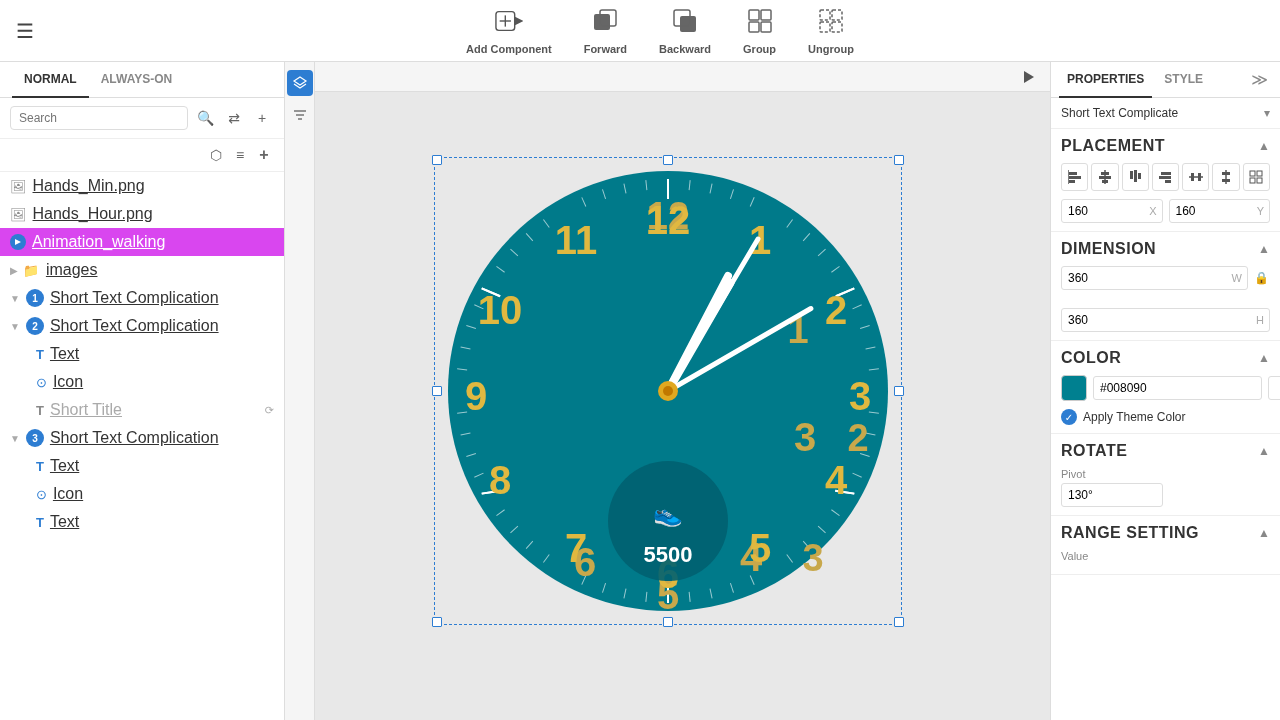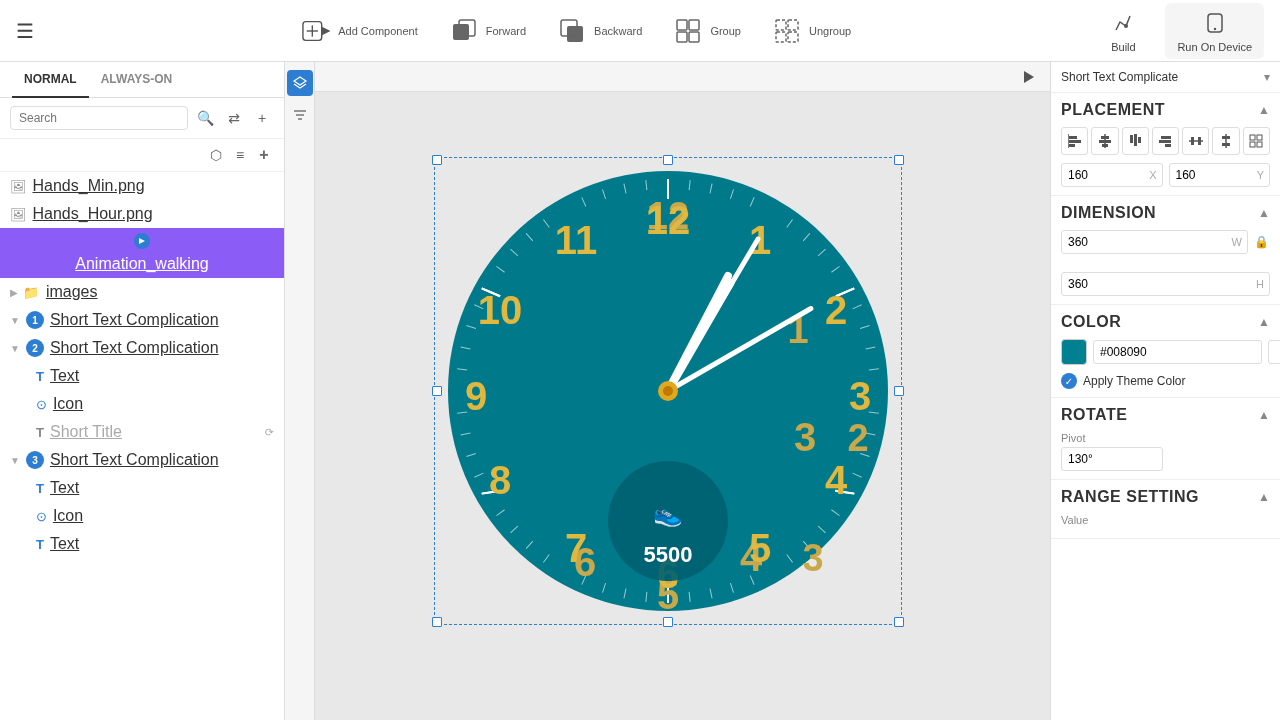--- a/index.html
+++ b/index.html
@@ -27,25 +27,26 @@
     }
     .toolbar-center {
       flex: 1;
       display: flex;
       align-items: center;
       justify-content: center;
       gap: 32px;
     }
     .toolbar-item {
       display: flex;
-      flex-direction: row;
+      flex-direction: column;
       align-items: center;
       gap: 8px;
       cursor: pointer;
       color: #444;
+      font-weight: bold;
     }
     .toolbar-item-icon {
       width: 28px;
       height: 28px;
       display: flex;
       align-items: center;
       justify-content: center;
     }
     .toolbar-item-label {
       font-size: 11px;
@@ -142,21 +143,21 @@
     .layer-item {
       display: flex;
       align-items: center;
       padding: 5px 10px;
       cursor: pointer;
       font-size: 12px;
       color: #333;
       gap: 6px;
       position: relative;
     }
-    .layer-item.selected { background: #8b5cf6; color: white; flex-direction: column; }
+    .layer-item.selected { background: #d946ef; color: white; }
     .layer-item.selected .layer-label { color: white; }
     .layer-item.indented-2 { padding-left: 36px; }
     .layer-label {
       font-size: 16px;
       flex: 1;
       text-decoration: underline;
     }
     .layer-badge {
       width: 18px;
       height: 18px;
@@ -502,40 +503,20 @@
     <div class="toolbar-item">
       <div class="toolbar-item-icon">
         <svg width="26" height="26" viewBox="0 0 26 26">
             <rect x="2" y="2" width="10" height="10" rx="1" fill="none" stroke="#666" stroke-width="1.5" stroke-dasharray="3,2"></rect>
             <rect x="14" y="2" width="10" height="10" rx="1" fill="none" stroke="#666" stroke-width="1.5" stroke-dasharray="3,2"></rect>
             <rect x="2" y="14" width="10" height="10" rx="1" fill="none" stroke="#666" stroke-width="1.5" stroke-dasharray="3,2"></rect>
             <rect x="14" y="14" width="10" height="10" rx="1" fill="none" stroke="#666" stroke-width="1.5" stroke-dasharray="3,2"></rect>
           </svg>
       </div>
       <span class="toolbar-item-label">Ungroup</span>
-    </div>
-  </div>
-  <div class="toolbar-right">
-    <div class="toolbar-btn">
-      <div class="toolbar-item-icon">
-        <svg width="22" height="22" viewBox="0 0 22 22">
-            <path d="M4 18 L8 10 L14 14 L18 4" fill="none" stroke="#555" stroke-width="1.5"></path>
-            <circle cx="14" cy="14" r="2" fill="#555"></circle>
-          </svg>
-      </div>
-      <span class="toolbar-btn-label">Build</span>
-    </div>
-    <div class="toolbar-btn run-on-device">
-      <div class="toolbar-item-icon">
-        <svg width="22" height="22" viewBox="0 0 22 22">
-            <rect x="4" y="2" width="14" height="18" rx="3" fill="none" stroke="#555" stroke-width="1.5"></rect>
-            <circle cx="11" cy="17" r="1.2" fill="#555"></circle>
-          </svg>
-      </div>
-      <span class="toolbar-btn-label">Run On Device</span>
     </div>
   </div>
 </div>
 
 <div class="main-area">
 
   <div class="left-panel">
     <div class="left-panel-tabs">
       <div class="tab-btn active">NORMAL</div>
       <div class="tab-btn">ALWAYS-ON</div>
@@ -788,20 +769,25 @@
       <div style="position:absolute;top:-6px;right:-6px;width:10px;height:10px;background:white;border:1.5px solid #2d7dd2;border-radius:1px;"></div>
       <div style="position:absolute;top:50%;transform:translateY(-50%);left:-6px;width:10px;height:10px;background:white;border:1.5px solid #2d7dd2;border-radius:1px;"></div>
       <div style="position:absolute;top:50%;transform:translateY(-50%);right:-6px;width:10px;height:10px;background:white;border:1.5px solid #2d7dd2;border-radius:1px;"></div>
       <div style="position:absolute;bottom:-6px;left:-6px;width:10px;height:10px;background:white;border:1.5px solid #2d7dd2;border-radius:1px;"></div>
       <div style="position:absolute;bottom:-6px;left:50%;transform:translateX(-50%);width:10px;height:10px;background:white;border:1.5px solid #2d7dd2;border-radius:1px;"></div>
       <div style="position:absolute;bottom:-6px;right:-6px;width:10px;height:10px;background:white;border:1.5px solid #2d7dd2;border-radius:1px;"></div>
     </div>
   </div>
 
   <div class="right-panel">
+    <div class="right-panel-tabs">
+      <div class="right-tab-btn active">PROPERTIES</div>
+      <div class="right-tab-btn">STYLE</div>
+      <div class="right-panel-expand">≫</div>
+    </div>
 
     <div class="component-selector">
       <span class="component-selector-name">Short Text Complicate</span>
       <span class="chevron-icon">▾</span>
     </div>
 
     <div class="prop-section">
       <div class="prop-section-header">
         <span class="prop-section-title">PLACEMENT</span>
         <span class="section-toggle">▲</span>

